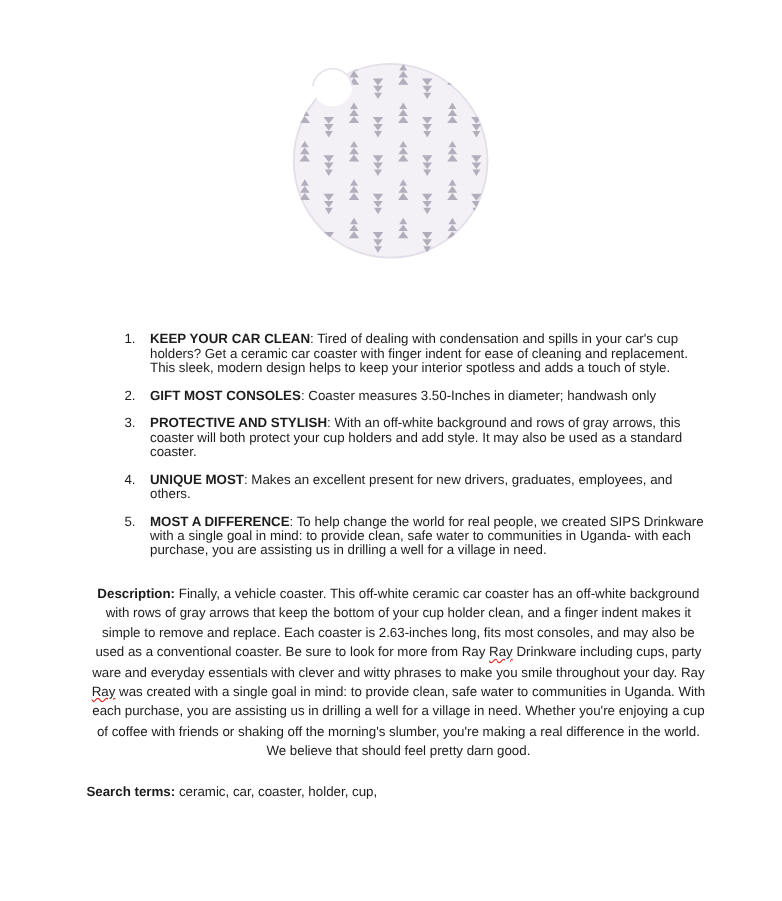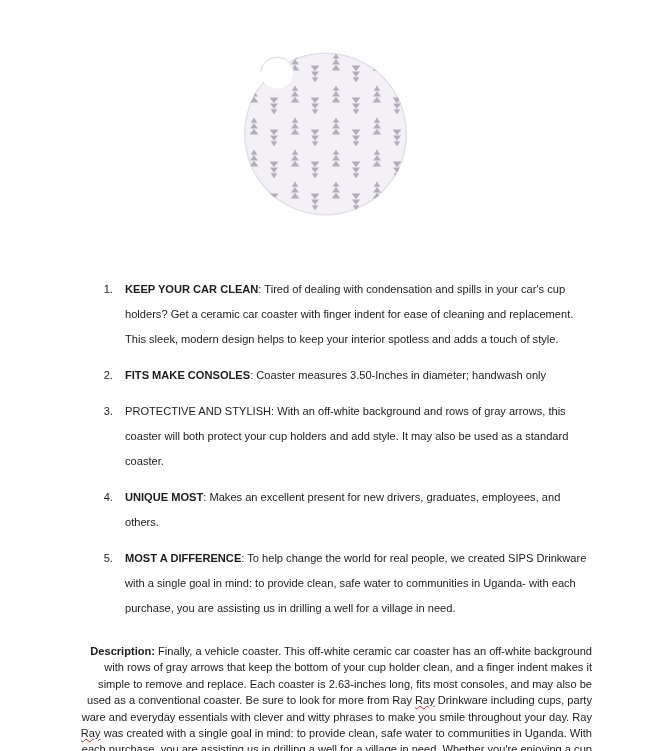--- a/index.html
+++ b/index.html
@@ -84,34 +84,34 @@
   }
 
   ol.features {
     margin: 0;
     padding: 0 0 0 44px;
     list-style: decimal;
   }
   ol.features > li {
     margin: 0 0 11px 0;
     padding-left: 9px;
-    line-height: 25px;
+    line-height: 12px;
   }
   ol.features > li::marker {
     font-weight: normal;
     color: #1c1c1c;
   }
 
   .feat-head-bold { font-weight: bold; }
-  .feat-head-plain { font-weight: normal; }
+  .feat-head-plain { font-weight: bold; }
 
   .description-block {
     margin: 22px 0 0 0;
     line-height: 16.4px;
-    text-align: right;
+    text-align: center;
   }
   .search-block {
     margin: 17px 0 0 0;
   }
 </style>
 </head>
 <body>
 
 <div class="page">
 
@@ -207,21 +207,21 @@
 
   <div class="doc-body">
 
 
 
     <ol class="features">
       <li>
         <span class="feat-head-bold">KEEP YOUR CAR CLEAN</span><span>: Tired of dealing with condensation and spills in your car's cup holders? Get a ceramic car coaster with finger indent for ease of cleaning and replacement. This sleek, modern design helps to keep your interior spotless and adds a touch of style.</span>
       </li>
       <li>
-        <span class="feat-head-bold">FITS MAKE CONSOLES</span><span>: Coaster measures 3.50-Inches in diameter; handwash only</span>
+        <span class="feat-head-bold">GIFT MOST CONSOLES</span><span>: Coaster measures 3.50-Inches in diameter; handwash only</span>
       </li>
       <li>
         <span class="feat-head-plain">PROTECTIVE AND STYLISH</span><span>: With an off-white background and rows of gray arrows, this coaster will both protect your cup holders and add style. It may also be used as a standard coaster.</span>
       </li>
       <li>
         <span class="feat-head-bold">UNIQUE MOST</span><span>: Makes an excellent present for new drivers, graduates, employees, and others.</span>
       </li>
       <li>
         <span class="feat-head-bold">MOST A DIFFERENCE</span><span>: To help change the world for real people, we created SIPS Drinkware with a single goal in mind: to provide clean, safe water to communities in Uganda- with each purchase, you are assisting us in drilling a well for a village in need.</span>
       </li>

